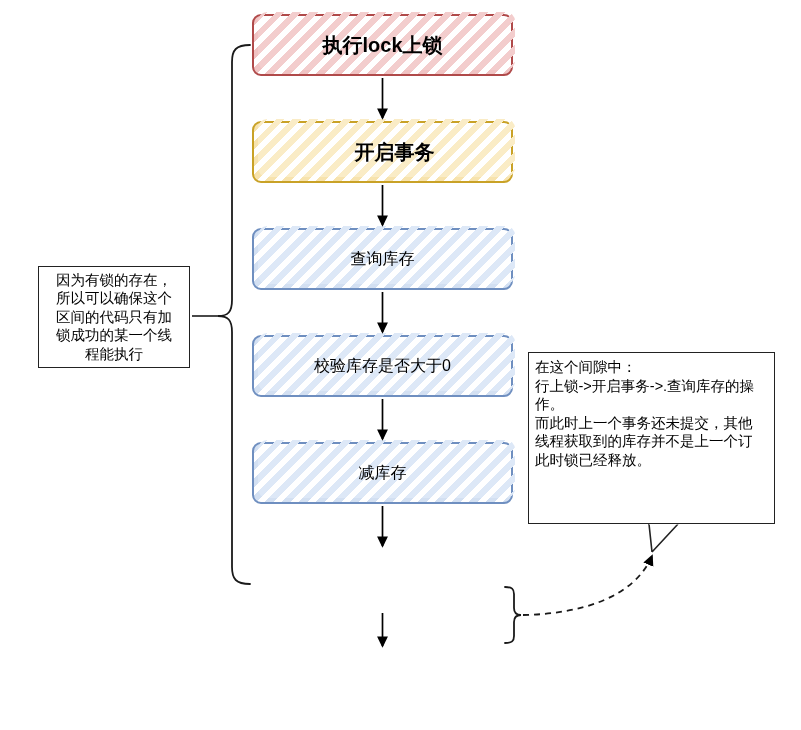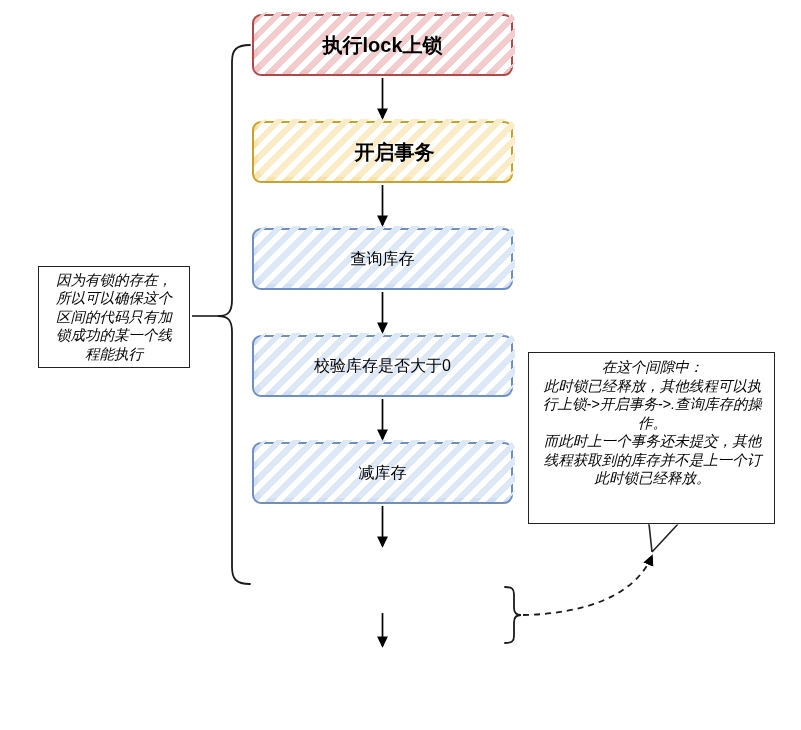--- a/index.html
+++ b/index.html
@@ -127,23 +127,23 @@
     justify-content: center;
     text-align: center;
     padding: 2px 4px;
   }
   #note-right {
     left: 528px;
     top: 352px;
     width: 247px;
     height: 172px;
     padding: 5px 4px 4px 6px;
-    text-align: center;
-  }
-  .note .line { white-space: nowrap; font-style: italic; }
+    text-align: left;
+  }
+  .note .line { white-space: nowrap; }
 
   
   #overlay {
     position: absolute;
     left: 0;
     top: 0;
     width: 801px;
     height: 730px;
     pointer-events: none;
     z-index: 3;
@@ -224,21 +224,20 @@
       <div class="line">所以可以确保这个</div>
       <div class="line">区间的代码只有加</div>
       <div class="line">锁成功的某一个线</div>
       <div class="line">程能执行</div>
     </div>
   </div>
 
   <div class="note" id="note-right">
     <div>
       <div class="line">在这个间隙中：</div>
-      <div class="line">此时锁已经释放，其他线程可以执</div>
       <div class="line">行上锁-&gt;开启事务-&gt;.查询库存的操</div>
       <div class="line">作。</div>
       <div class="line">而此时上一个事务还未提交，其他</div>
       <div class="line">线程获取到的库存并不是上一个订</div>
       <div class="line">此时锁已经释放。</div>
     </div>
   </div>
 
 </div>
 

